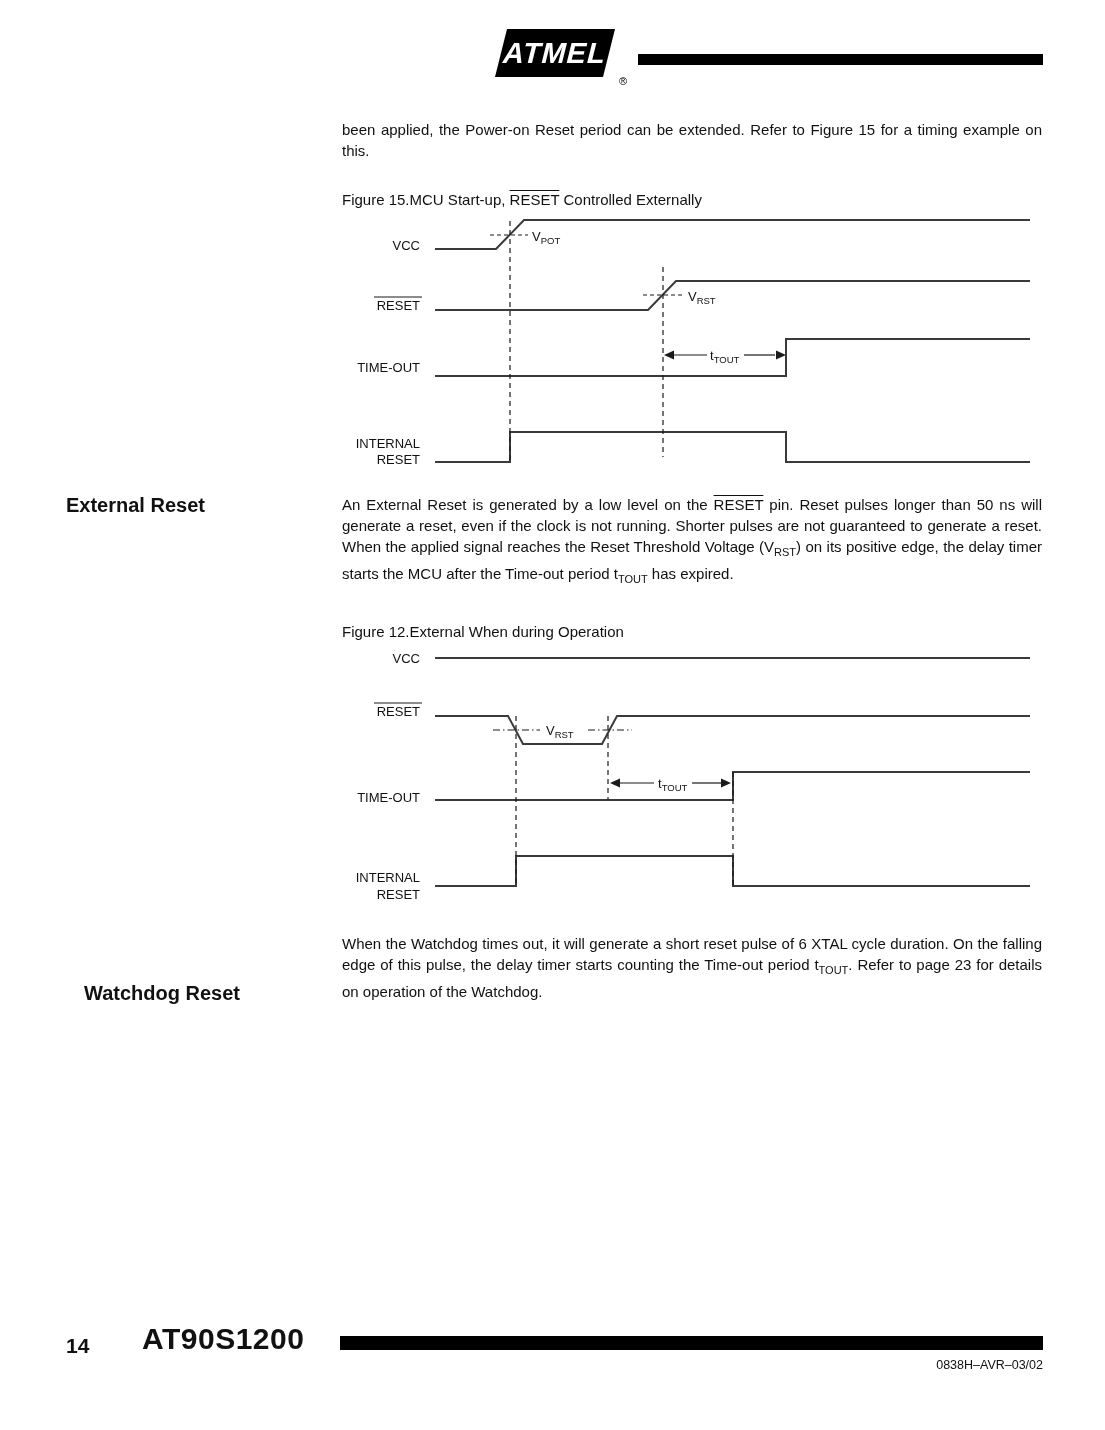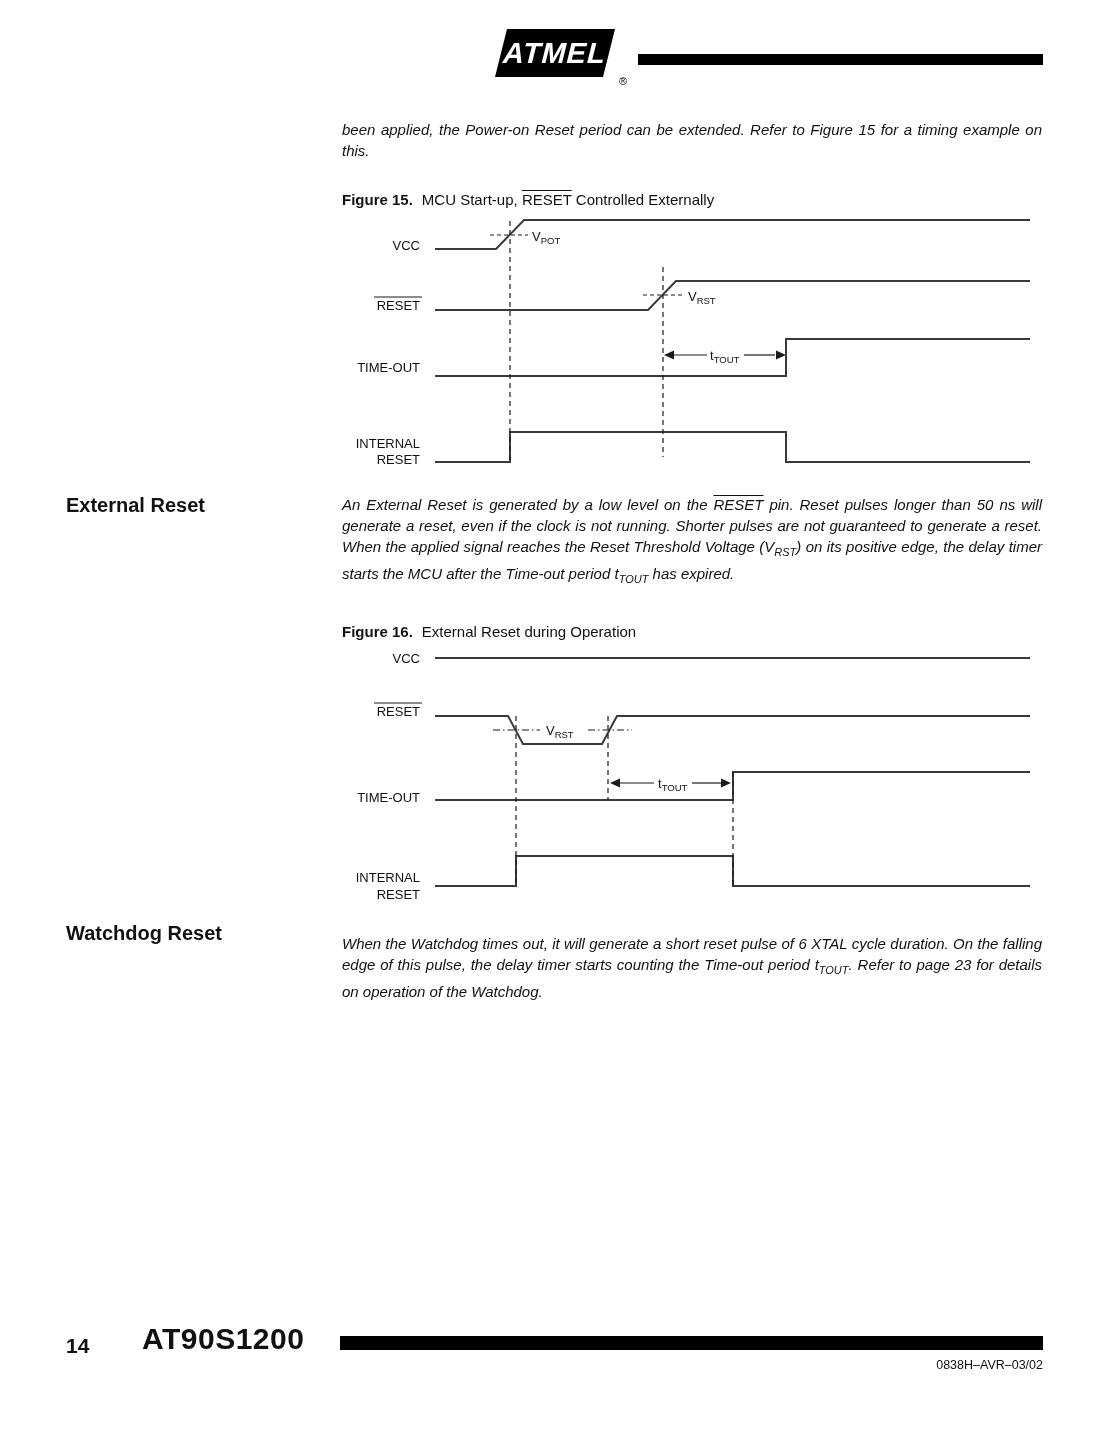--- a/index.html
+++ b/index.html
@@ -14,24 +14,24 @@
     position:absolute; left:4px; top:2px; width:108px; height:48px;
     background:#000; transform:skewX(-14deg);
     display:flex; align-items:center; justify-content:center;
   }
   .logo-box span {
     color:#fff; font-weight:bold; font-size:29px; letter-spacing:1px; line-height:1;
   }
   .logo-reg { position:absolute; right:-6px; bottom:2px; font-size:11px; color:#000; }
   .header-bar { position:absolute; left:638px; top:54px; width:405px; height:11px; background:#000; }
   
-  .body-par { position:absolute; width:700px; font-size:15px; line-height:21px; text-align:justify; margin:0;font-style:italic; }
+  .body-par { position:absolute; width:700px; font-size:15px; line-height:21px; text-align:justify; margin:0; }
   .side-head { position:absolute; left:66px; font-size:20px; font-weight:bold; white-space:nowrap; }
   .caption { position:absolute; left:342px; font-size:15px; white-space:nowrap; }
-  .cap-label { font-weight:bold; margin-right:9px; }
+  .cap-label { font-weight:normal; }
   .ol { text-decoration:overline; }
   .sb { vertical-align:sub; font-size:11px; }
   
   .fig-svg { position:absolute; }
   .sig { fill:none; stroke:#3a3a3a; stroke-width:2; }
   .dsh { fill:none; stroke:#1a1a1a; stroke-width:1.2; }
   .lbl { font-family:"Liberation Sans", sans-serif; font-size:13px; fill:#111; }
   .lbl-end { text-anchor:end; }
   .subt { font-size:9.5px; }
   .head { fill:#1a1a1a; stroke:none; }
@@ -89,21 +89,21 @@
     <text class="lbl" x="348" y="96"><tspan>V</tspan><tspan class="subt" dy="3">RST</tspan></text>
     <text class="lbl" x="370" y="155"><tspan>t</tspan><tspan class="subt" dy="3">TOUT</tspan></text>
   </svg>
 
   <div class="side-head" style="top:494px;">External Reset</div>
   <p class="body-par" style="left:342px; top:494px;">
     <span>An External Reset is generated by a low level on the </span><span class="ol">RESET</span><span> pin. Reset pulses longer than 50 ns will generate a reset, even if the clock is not running. Shorter pulses are not guaranteed to generate a reset. When the applied signal reaches the Reset Threshold Voltage (V</span><span class="sb">RST</span><span>) on its positive edge, the delay timer starts the MCU after the Time-out period t</span><span class="sb">TOUT</span><span> has expired.</span>
   </p>
 
   <div class="caption" style="top:623px;">
-    <span class="cap-label">Figure 16.</span><span>External Reset during Operation</span>
+    <span class="cap-label">Figure 12.</span><span>External When during Operation</span>
   </div>
 
   <svg class="fig-svg" style="left:340px; top:645px;" width="700" height="265" viewBox="0 0 700 265">
 
     <path class="sig" d="M95 13 H690"></path>
     <path class="sig" d="M95 71 H168 L183 99 H262 L277 71 H690"></path>
     <path class="sig" d="M95 155 H393 V127 H690"></path>
     <path class="sig" d="M95 241 H176 V211 H393 V241 H690"></path>
 
     <path class="dsh" stroke-dasharray="5,4" d="M176 71 V241"></path>
@@ -120,21 +120,21 @@
     <text class="lbl lbl-end" x="80" y="18">VCC</text>
     <line class="dsh" x1="34" y1="58" x2="82" y2="58"></line>
     <text class="lbl lbl-end" x="80" y="71">RESET</text>
     <text class="lbl lbl-end" x="80" y="157">TIME-OUT</text>
     <text class="lbl lbl-end" x="80" y="237">INTERNAL</text>
     <text class="lbl lbl-end" x="80" y="254">RESET</text>
     <text class="lbl" x="206" y="90"><tspan>V</tspan><tspan class="subt" dy="3">RST</tspan></text>
     <text class="lbl" x="318" y="143"><tspan>t</tspan><tspan class="subt" dy="3">TOUT</tspan></text>
   </svg>
 
-  <div class="side-head" style="top:922px;">Watchdog Reset</div>
+  <div class="side-head" style="top:982px;margin-left:18px;">Watchdog Reset</div>
   <p class="body-par" style="left:342px; top:933px;">
     <span>When the Watchdog times out, it will generate a short reset pulse of 6 XTAL cycle duration. On the falling edge of this pulse, the delay timer starts counting the Time-out period t</span><span class="sb">TOUT</span><span>. Refer to page 23 for details on operation of the Watchdog.</span>
   </p>
 
   <div class="page-num">14</div>
   <div class="product">AT90S1200</div>
   <div class="footer-bar"></div>
   <div class="doc-ref">0838H–AVR–03/02</div>
 
 </div>

